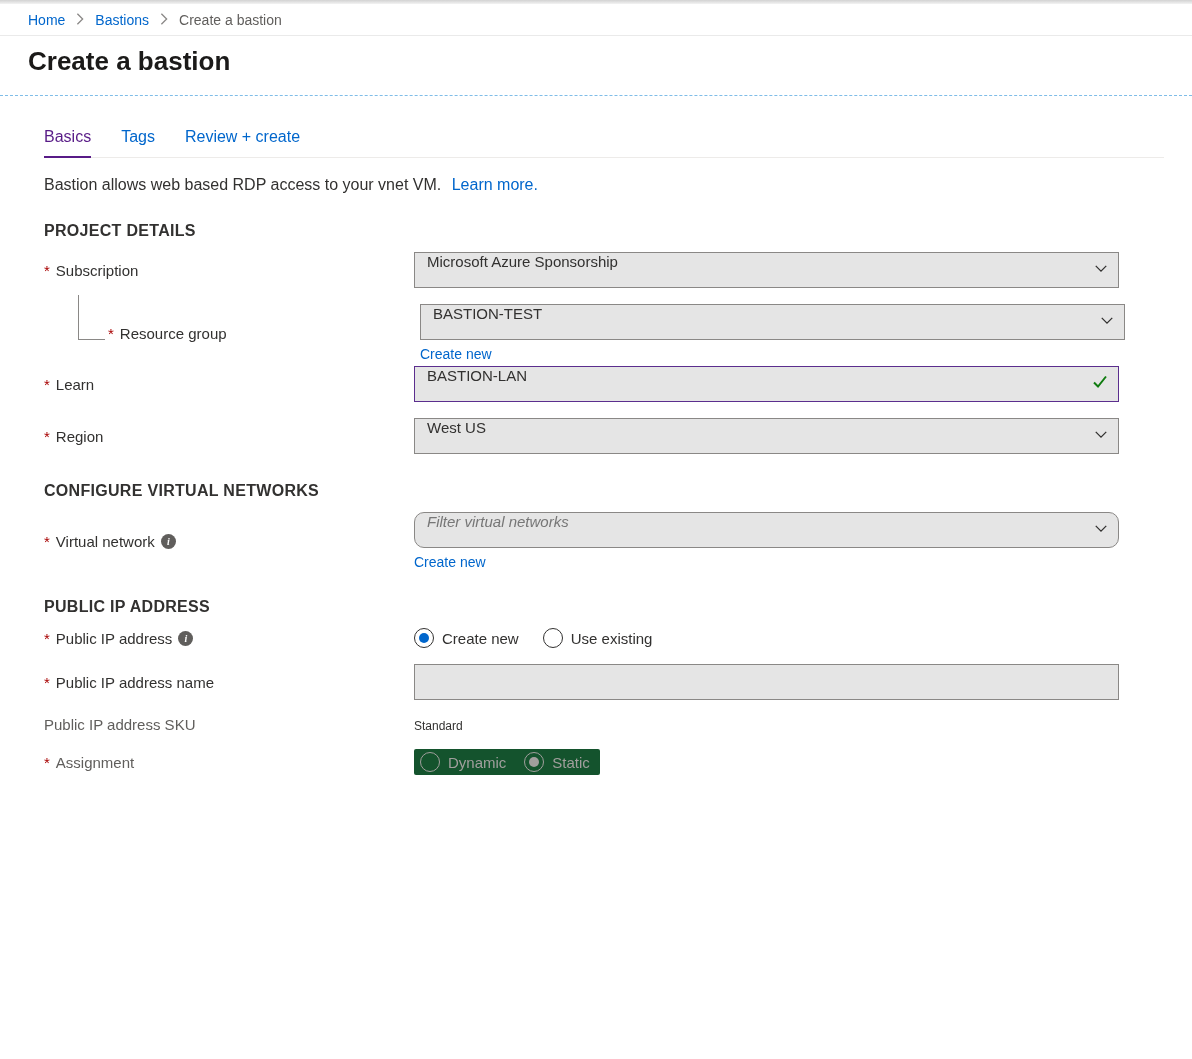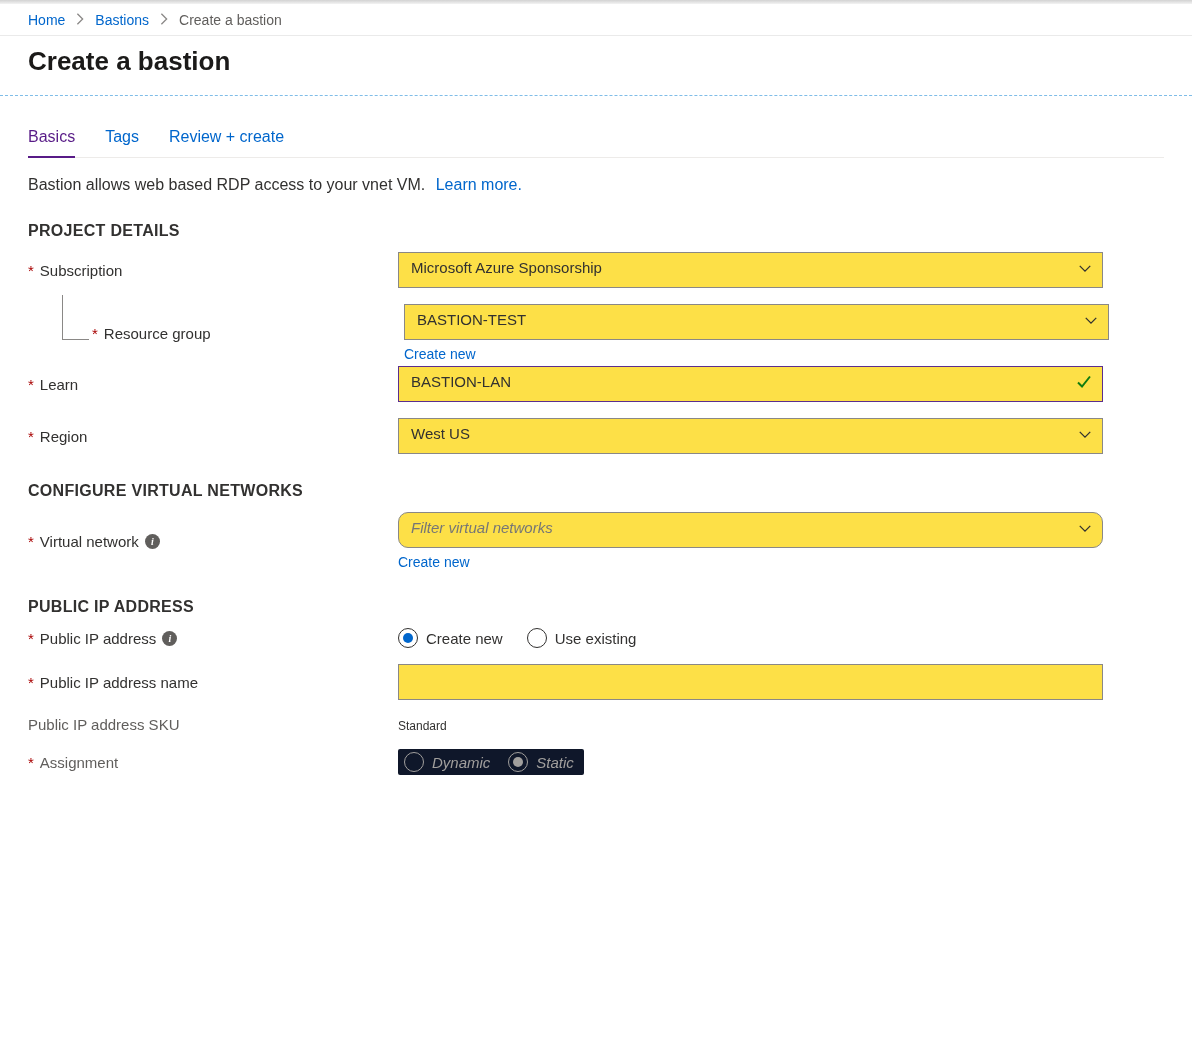--- a/index.html
+++ b/index.html
@@ -41,21 +41,21 @@
     font-size: 26px;
     font-weight: 600;
     color: #1b1a19;
   }
   .dashed-sep {
     border: none;
     border-top: 1px dashed #7fbde8;
     margin: 0;
   }
 
-  .content { padding: 30px 28px 40px; }
+  .content { padding: 30px 28px 40px; margin-left: 16px; }
 
   .tabs {
     display: flex;
     gap: 30px;
     border-bottom: 1px solid #edebe9;
     margin-bottom: 18px;
   }
   .tab {
     padding: 2px 0 10px;
     font-size: 16px;
@@ -113,25 +113,24 @@
     border-bottom: 1px solid #8a8886;
   }
 
   .field-col { flex: 1; max-width: 705px; position: relative; }
 
   .select-box, .input-box {
     width: 100%;
     height: 36px;
     border: 1px solid var(--border);
     display: flex;
-    align-items: center;
     padding: 0 34px 6px 12px;
     font-size: 15px;
     position: relative;
-    background: #fde047;
+    background: #e5e5e5;
   }
   .select-box.filterable { color: #767676; font-style: italic; border-radius: 10px; }
   .input-box { padding-right: 34px; }
   .input-box.valid { border: 1px solid #5b2e8e; }
   .sel-chev {
     position: absolute;
     right: 10px;
     top: 50%;
     transform: translateY(-50%);
   }
@@ -183,25 +182,24 @@
     content: "";
     width: 10px; height: 10px;
     background: #0066cc;
     border-radius: 50%;
   }
   .radio.disabled { color: var(--disabled); cursor: default; }
   .radio.disabled .bullet { border-color: var(--disabled); }
   .radio.disabled.checked .bullet::after { background: var(--disabled); }
   .disabled-strip {
     display: inline-flex;
-    background: #0f172a;
+    background: #14532d;
     padding: 3px 10px 3px 6px;
     border-radius: 2px;
     gap: 18px;
-    font-style: italic;
   }
 
   .static-val { font-size: 12px; color: var(--text); }
 
   svg.chev { width: 14px; height: 14px; }
 </style>
 </head>
 <body>
 
 <div class="topbar"></div>

